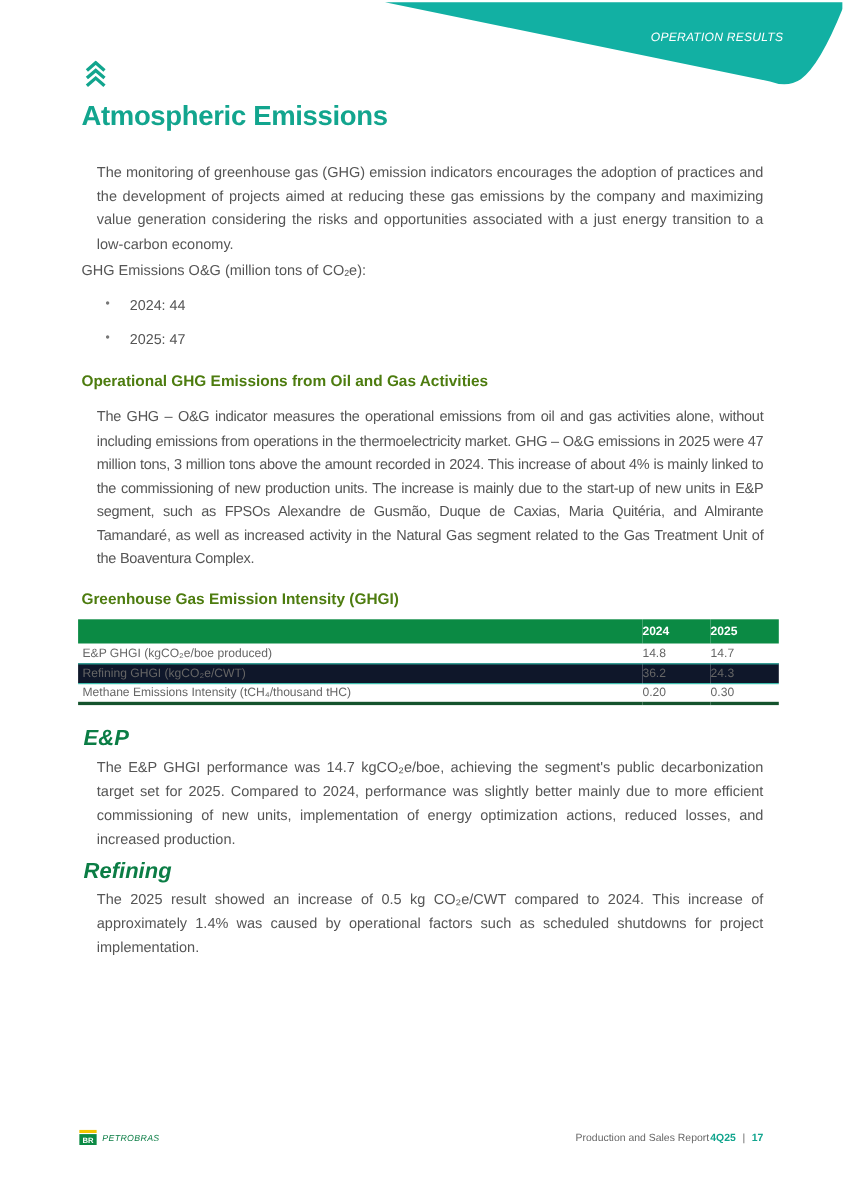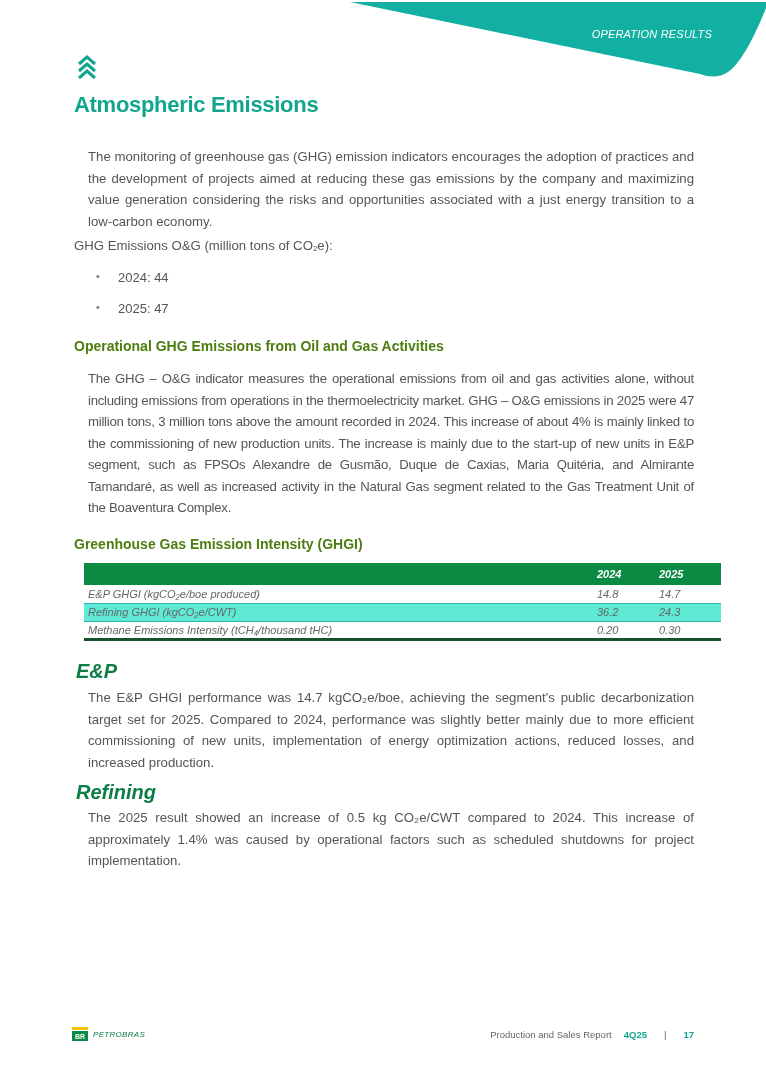--- a/index.html
+++ b/index.html
@@ -9,21 +9,21 @@
     .header-band { position: absolute; left: 0; top: 0; width: 766px; height: 80px; }
     .section-label {
       position: absolute; right: 54px; top: 28px;
       font-size: 11px; font-style: italic; color: #ffffff; letter-spacing: 0.2px;
     }
 
     .chevrons { position: absolute; left: 77px; top: 55px; width: 20px; height: 26px; }
 
     .page-title {
       position: absolute; left: 74px; top: 92px;
-      font-size: 22px; font-weight: bold; color: #12a58e; letter-spacing: -0.3px;
+      font-size: 25px; font-weight: bold; color: #12a58e; letter-spacing: -0.3px;
     }
 
     .content { position: absolute; left: 74px; width: 620px; }
     p.body {
       font-size: 13.2px; line-height: 21.5px; text-align: justify; color: #555555; margin-left: 14px;
     }
     p.body.tight { letter-spacing: -0.25px; }
     sub.sm { font-size: 8px; vertical-align: baseline; position: relative; top: 1px; }
 
     .intro { top: 146px; }
@@ -32,41 +32,41 @@
     .bullet-list li { font-size: 13px; color: #555555; height: 31px; display: flex; align-items: flex-start; }
     .bullet-list .dot { width: 22px; font-size: 11px; color: #777; }
 
     .h2 {
       position: absolute; left: 74px; font-size: 14px; font-weight: bold; color: #4d7c0f;
     }
     .h2.op { top: 338px; }
     .op-text { top: 368px; }
     .h2.ghgi { top: 536px; }
 
-    .table-wrap { position: absolute; left: 84px; top: 563px; width: 637px; font-style: italic; }
+    .table-wrap { position: absolute; left: 71px; top: 563px; width: 637px; }
     table { width: 100%; border-collapse: collapse; font-size: 11px; }
     thead tr { background: #0b8a44; height: 22px; }
     thead th { color: #ffffff; font-weight: bold; text-align: left; font-size: 11px; }
     tbody tr { height: 18px; border-bottom: 1px solid #2bb7a6; }
-    tbody tr.alt { background: #5eead4; }
+    tbody tr.alt { background: #0f172a; }
     tbody tr.last { border-bottom: 3px solid #14532d; }
     tbody td { color: #666666; padding-left: 4px; }
     td.num, th.num { width: 62px; padding-left: 0; }
     th.c1 { width: 513px; }
 
     .h3 { position: absolute; left: 76px; font-size: 20px; font-style: italic; color: #0b7d45; }
     .h3.ep { top: 660px; }
     .ep-text { top: 687px; }
     .h3.ref { top: 781px; }
     .ref-text { top: 807px; }
 
     .footer-logo { position: absolute; left: 72px; top: 1027px; display: flex; align-items: center; gap: 5px; }
     .logo-mark { width: 16px; height: 14px; position: relative; }
     .logo-word { font-size: 8px; font-weight: normal; font-style: italic; color: #0b7d45; letter-spacing: 0.3px; }
-    .footer-right { position: absolute; right: 72px; top: 1029px; font-size: 9.5px; color: #666666; display: flex; gap: 12px; align-items: flex-end; }
+    .footer-right { position: absolute; right: 72px; top: 1029px; font-size: 9.5px; color: #666666; display: flex; gap: 1px; align-items: flex-end; }
     .footer-right .q { color: #12a58e; font-weight: bold; }
     .footer-right .sep { margin: 0 5px; color: #666; }
   </style>
 </head>
 <body>
 
 <svg class="header-band" viewBox="0 0 766 80" width="766" height="80">
   <path d="M350 2 L766 2 L766 8 Q745 60 728 72 Q716 80 700 74 Z" fill="#12b0a3"></path>
 </svg>
 <div class="section-label">OPERATION RESULTS</div>

